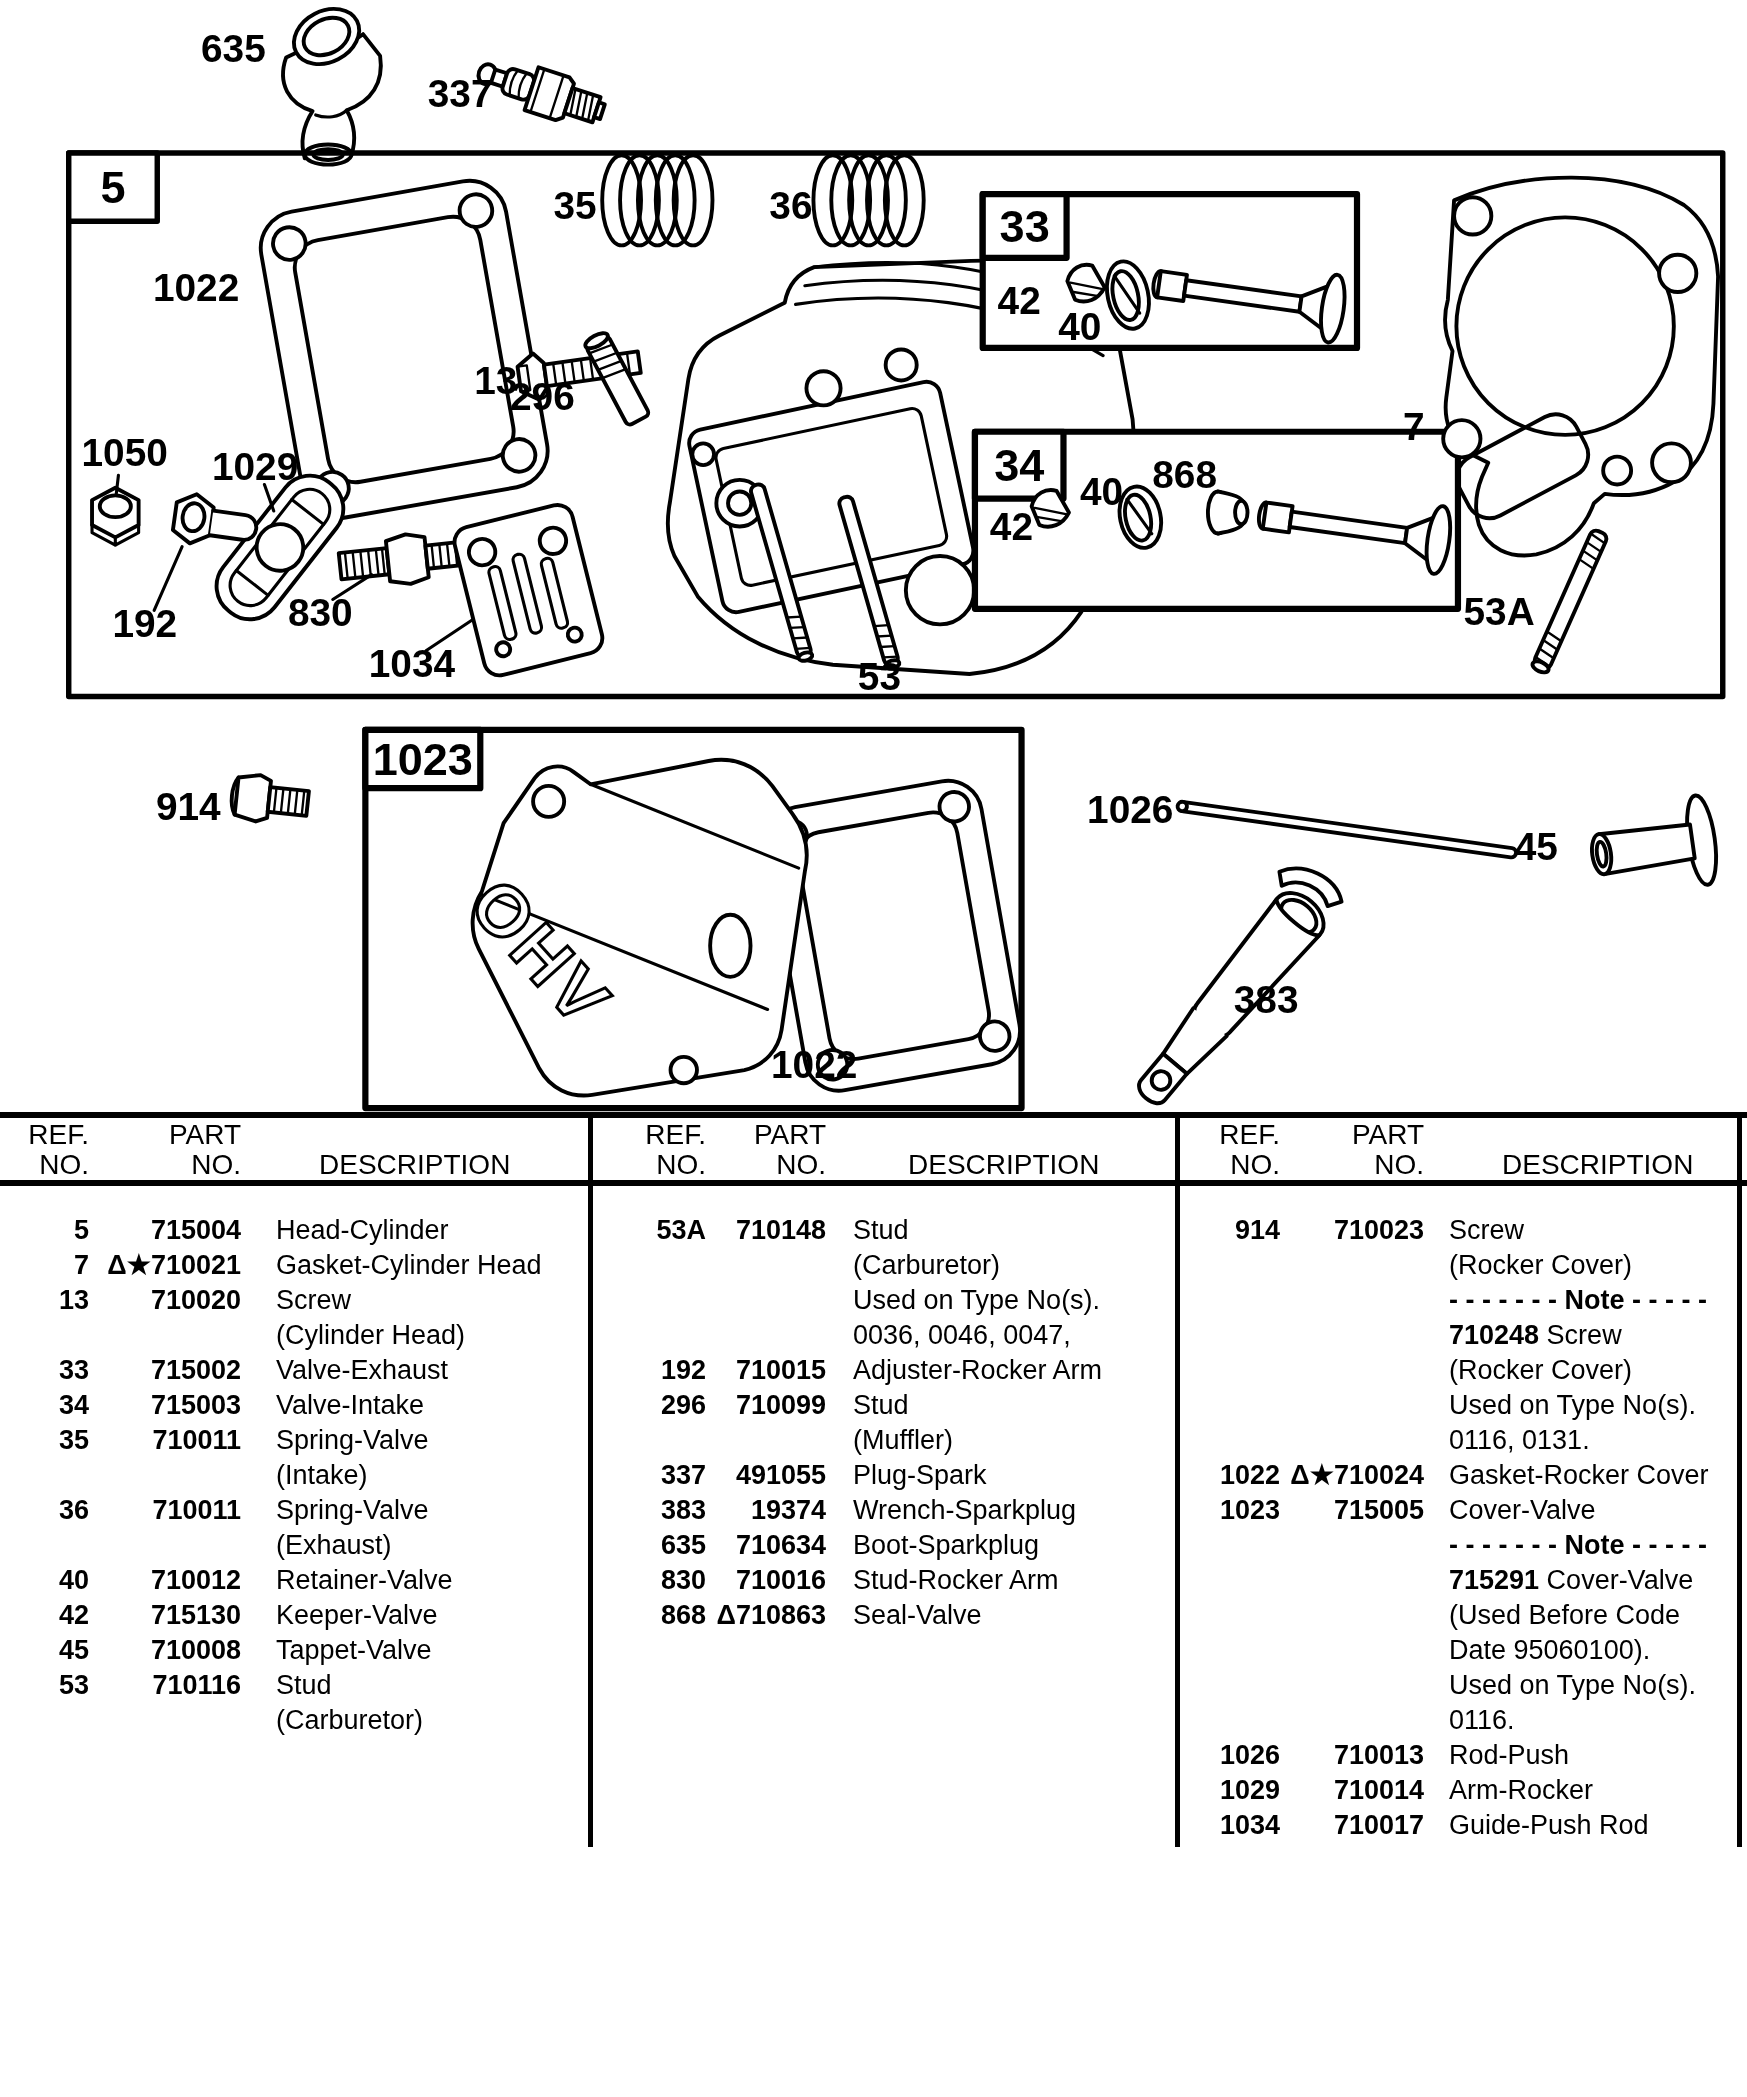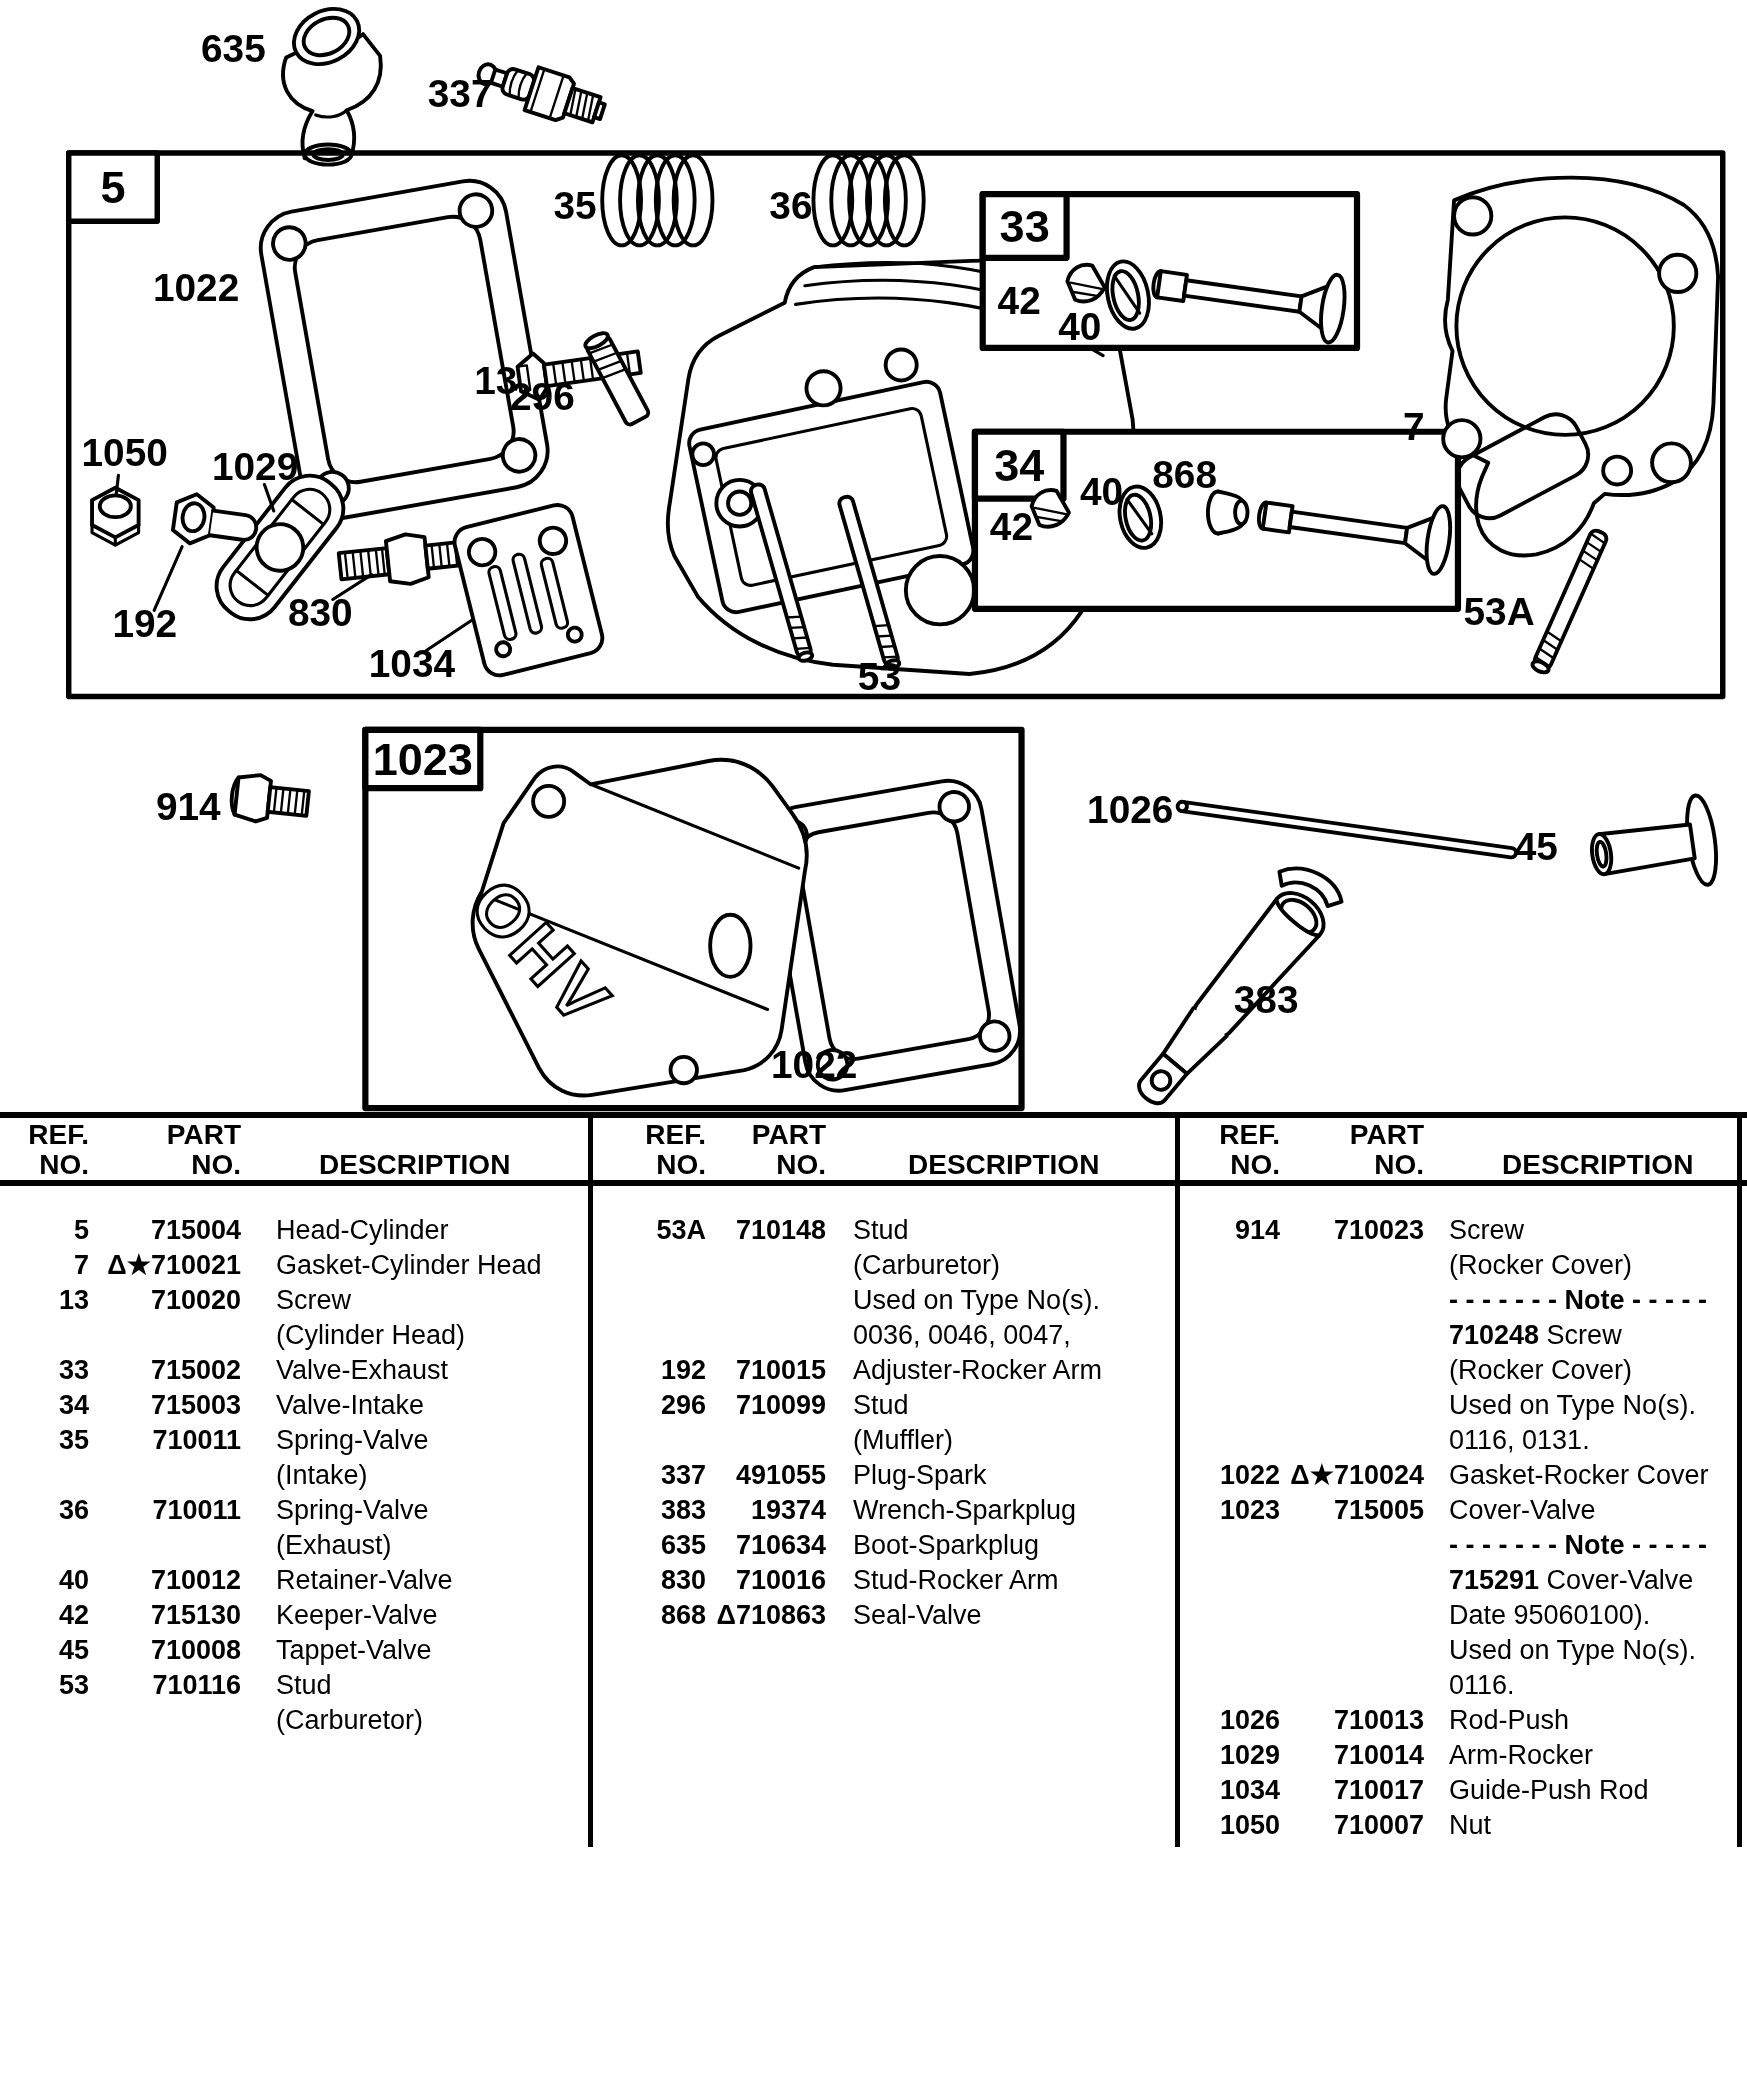--- a/index.html
+++ b/index.html
@@ -17,21 +17,21 @@
   .vline{position:absolute;top:0;width:4.7px;height:985px;background:#000;}
   .v1{left:588px}.v2{left:1175px}.v3{left:1737px}
   .tcol{position:absolute;top:0;height:985px;}
   .tcol1{left:0;width:588px}
   .tcol2{left:593px;width:582px}
   .tcol3{left:1179px;width:558px}
   .thead{position:absolute;top:7.8px;left:0;right:0;font-size:28px;line-height:30px;}
   .tline{display:flex;align-items:baseline;}
   .tref,.tpart{display:inline-block;text-align:right;font-weight:bold;white-space:pre;}
   .tdesc{white-space:pre;}
-  .thead .tref,.thead .tpart,.thead .tdesc{font-weight:bold;}
+  .thead .tref,.thead .tpart,.thead .tdesc{font-weight:normal;}
   .tcol1 .tref{width:89px}.tcol1 .tpart{width:152px}.tcol1 .tdesc{margin-left:35px}.tcol1 .hd{margin-left:78px}
   .tcol2 .tref{width:113px}.tcol2 .tpart{width:120px}.tcol2 .tdesc{margin-left:27px}.tcol2 .hd{margin-left:82px}
   .tcol3 .tref{width:101px}.tcol3 .tpart{width:144px}.tcol3 .tdesc{margin-left:25px}.tcol3 .hd{margin-left:78px}
   .trows{position:absolute;top:101px;left:0;right:0;font-size:27px;line-height:35px;}
   .trows b{font-weight:bold;}
 </style>
 </head>
 <body>
 
 <div class="page">
@@ -566,20 +566,25 @@
             <span class="tdesc"><b>- - - - - - - Note - - - - -</b></span>
           </div>
           <div class="tline">
             <span class="tref"></span>
             <span class="tpart"></span>
             <span class="tdesc"><b>715291</b><span> Cover-Valve</span></span>
           </div>
           <div class="tline">
             <span class="tref"></span>
             <span class="tpart"></span>
+            <span class="tdesc"><span>(Used Before Code</span></span>
+          </div>
+          <div class="tline">
+            <span class="tref"></span>
+            <span class="tpart"></span>
             <span class="tdesc"><span>Date 95060100).</span></span>
           </div>
           <div class="tline">
             <span class="tref"></span>
             <span class="tpart"></span>
             <span class="tdesc"><span>Used on Type No(s).</span></span>
           </div>
           <div class="tline">
             <span class="tref"></span>
             <span class="tpart"></span>

